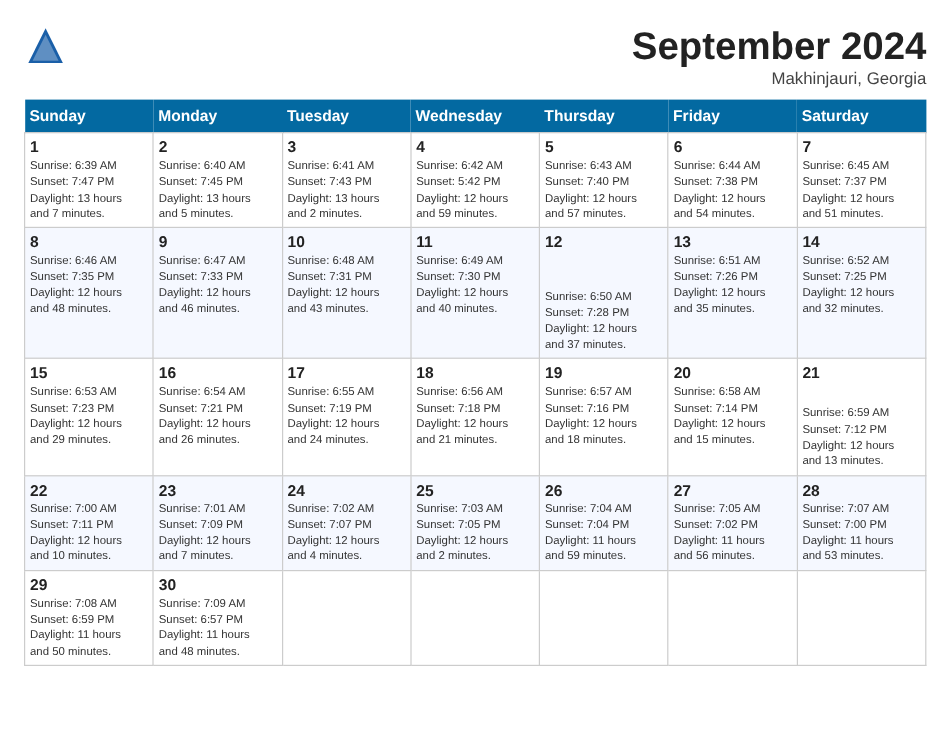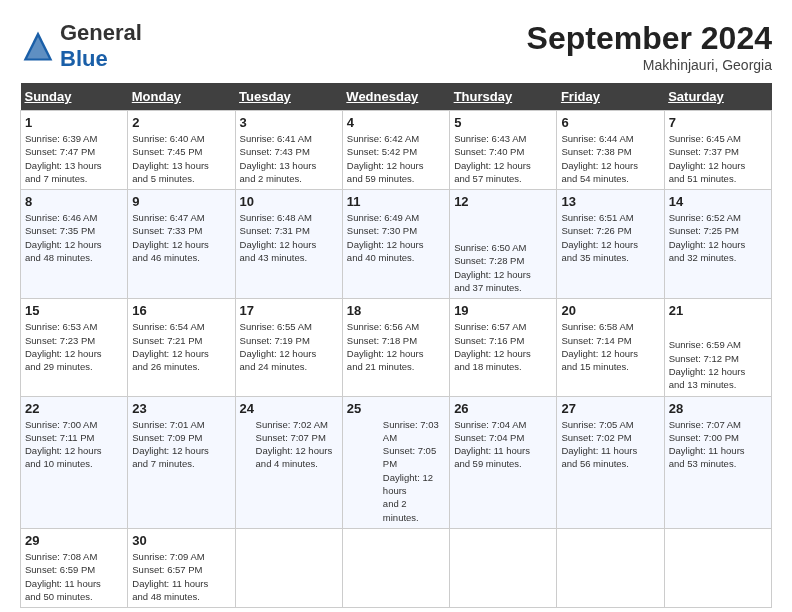--- a/index.html
+++ b/index.html
@@ -41,27 +41,26 @@
     .location {
       font-size: 14px;
       color: #444;
     }
     table {
       width: 100%;
       border-collapse: collapse;
       font-size: 10px;
     }
     thead th {
-      background: #404040;
+      background: #0369a1;
       color: #fff;
       padding: 6px 4px;
       text-align: left;
       font-size: 13px;
       font-weight: bold;
-      text-decoration: underline;
     }
     td {
       border: 1px solid #ccc;
       vertical-align: top;
       padding: 4px 4px 4px 4px;
       width: calc(100% / 7);
       min-height: 80px;
     }
     .day-num {
       font-size: 13px;
@@ -84,24 +83,20 @@
   </style>
 </head>
 <body>
 
 <div class="header">
   <div class="logo">
     <svg class="logo-icon" viewBox="0 0 40 40" xmlns="http://www.w3.org/2000/svg">
       <polygon points="20,4 36,36 4,36" fill="#1a5fa8"></polygon>
       <polygon points="20,10 32,34 8,34" fill="#fff" opacity="0.3"></polygon>
     </svg>
-    <div>
-      <span class="general">General</span><br>
-      <span class="blue">Blue</span>
-    </div>
   </div>
   <div class="title-block">
     <div class="month-title">September 2024</div>
     <div class="location">Makhinjauri, Georgia</div>
   </div>
 </div>
 
 <table>
   <thead>
     <tr>
@@ -278,28 +273,28 @@
         </td>
         <td>
           <span class="day-num">23</span>
           <div class="day-info" style="white-space: pre-line;">Sunrise: 7:01 AM
 Sunset: 7:09 PM
 Daylight: 12 hours
 and 7 minutes.</div>
         </td>
         <td>
           <span class="day-num">24</span>
-          <div class="day-info" style="white-space: pre-line; margin-left: 16px;">Sunrise: 7:02 AM
+          <div class="day-info" style="white-space: pre-line;">Sunrise: 7:02 AM
 Sunset: 7:07 PM
 Daylight: 12 hours
 and 4 minutes.</div>
         </td>
         <td>
           <span class="day-num">25</span>
-          <div class="day-info" style="white-space: pre-line; margin-left: 36px;">Sunrise: 7:03 AM
+          <div class="day-info" style="white-space: pre-line;">Sunrise: 7:03 AM
 Sunset: 7:05 PM
 Daylight: 12 hours
 and 2 minutes.</div>
         </td>
         <td>
           <span class="day-num">26</span>
           <div class="day-info" style="white-space: pre-line;">Sunrise: 7:04 AM
 Sunset: 7:04 PM
 Daylight: 11 hours
 and 59 minutes.</div>

